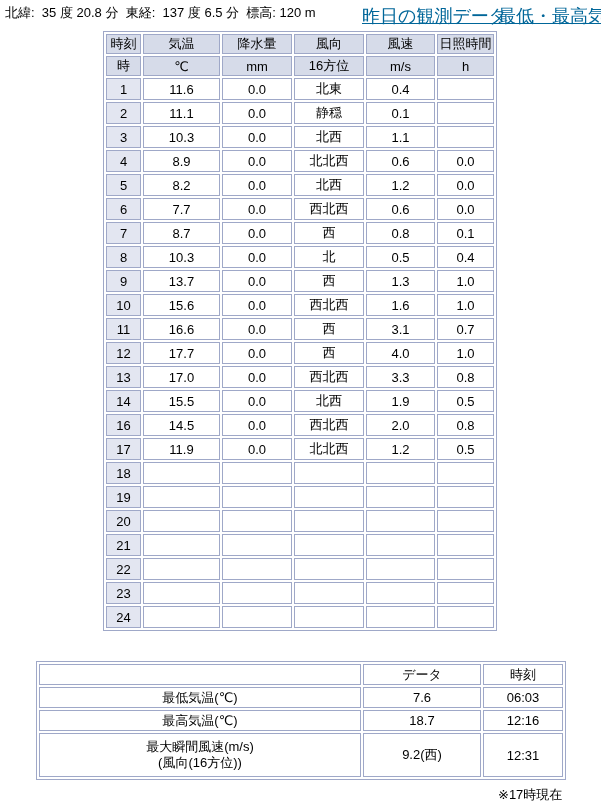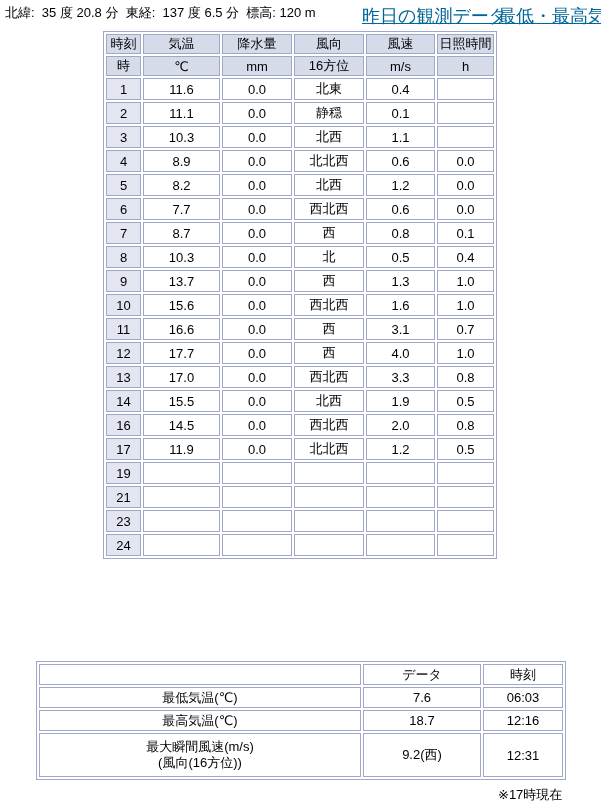--- a/index.html
+++ b/index.html
@@ -267,29 +267,53 @@
         </tr>
         <tr>
           <td class="hour-cell">17</td>
           <td>11.9</td>
           <td>0.0</td>
           <td>北北西</td>
           <td>1.2</td>
           <td>0.5</td>
         </tr>
         <tr>
+          <td class="hour-cell">18</td>
+          <td></td>
+          <td></td>
+          <td></td>
+          <td></td>
+          <td></td>
+        </tr>
+        <tr>
           <td class="hour-cell">19</td>
           <td></td>
           <td></td>
           <td></td>
           <td></td>
           <td></td>
         </tr>
         <tr>
+          <td class="hour-cell">20</td>
+          <td></td>
+          <td></td>
+          <td></td>
+          <td></td>
+          <td></td>
+        </tr>
+        <tr>
           <td class="hour-cell">21</td>
+          <td></td>
+          <td></td>
+          <td></td>
+          <td></td>
+          <td></td>
+        </tr>
+        <tr>
+          <td class="hour-cell">22</td>
           <td></td>
           <td></td>
           <td></td>
           <td></td>
           <td></td>
         </tr>
         <tr>
           <td class="hour-cell">23</td>
           <td></td>
           <td></td>

